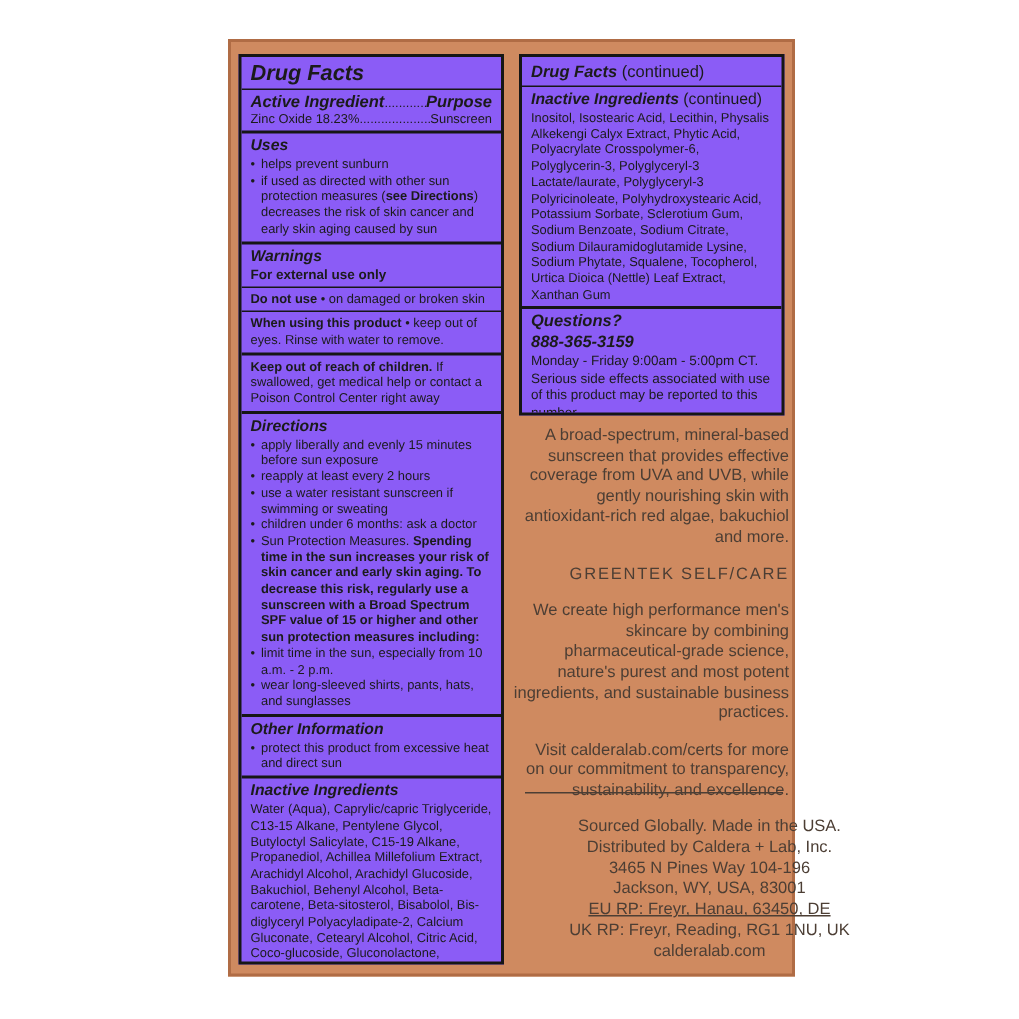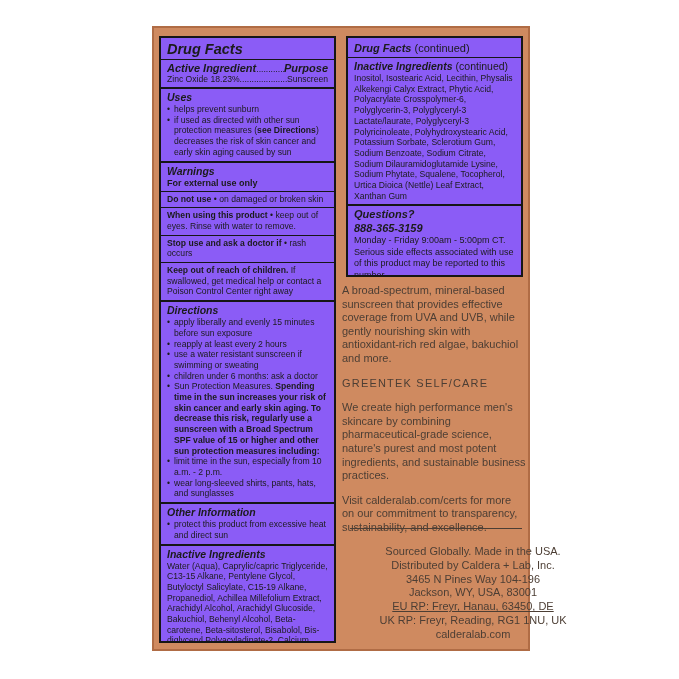--- a/index.html
+++ b/index.html
@@ -40,21 +40,21 @@
 
   .leader-row{display:flex;align-items:baseline;white-space:nowrap;overflow:hidden;}
   .leader-row .dots{flex:1;overflow:hidden;font-size:8.6px;}
   .ai-head{font-style:italic;font-weight:bold;font-size:11px;}
   .ai-val{font-size:8.6px;}
 
   .qs-head{font-style:italic;font-weight:bold;font-size:11px;line-height:13px;}
   .qs-phone{font-style:italic;font-weight:bold;font-size:11px;line-height:14px;}
 
   .brand{
-    position:absolute;left:188px;top:256px;width:184px;text-align:left;
+    position:absolute;left:188px;top:256px;width:184px;text-align:right;
     color:var(--brand_text,#4c3e34);font-size:11px;line-height:13.6px;
   }
   .brand p{margin:0 0 11px;}
   .brand-head{font-weight:normal;letter-spacing:1.2px;font-size:11px;margin:0 0 2px;}
   .footer-rule{position:absolute;left:196px;top:500px;width:172px;border-top:1px solid var(--brand_text,#4c3e34);}
   .footer{
     position:absolute;left:184px;top:517px;width:192px;text-align:center;
     color:var(--brand_text,#4c3e34);font-size:11px;line-height:13.8px;margin-left:39px;
   }
   .footer .u{text-decoration:underline;}
@@ -91,21 +91,20 @@
     <div class="rule-thick"></div>
     <div class="sec" style="padding-bottom:2px;">
       <div class="df-h">Warnings</div>
       <div class="subhead">For external use only</div>
     </div>
     <div class="rule-thin"></div>
     <div class="sec seg bold-lead"><span class="b">Do not use</span><span> • on damaged or broken skin</span></div>
     <div class="rule-thin"></div>
     <div class="sec seg bold-lead"><span class="b">When using this product</span><span> • keep out of eyes. Rinse with water to remove.</span></div>
     <div class="rule-thin"></div>
-    <div class="sec seg bold-lead"><span class="b">Stop use and ask a doctor if</span><span> • rash occurs</span></div>
     <div class="rule-thin"></div>
     <div class="sec seg bold-lead"><span class="b">Keep out of reach of children.</span><span> If swallowed, get medical help or contact a Poison Control Center right away</span></div>
 
     <div class="rule-thick"></div>
     <div class="sec">
       <div class="df-h">Directions</div>
       <div class="bullet seg"><span>apply liberally and evenly 15 minutes before sun exposure</span></div>
       <div class="bullet seg"><span>reapply at least every 2 hours</span></div>
       <div class="bullet seg"><span>use a water resistant sunscreen if swimming or sweating</span></div>
       <div class="bullet seg"><span>children under 6 months: ask a doctor</span></div>

